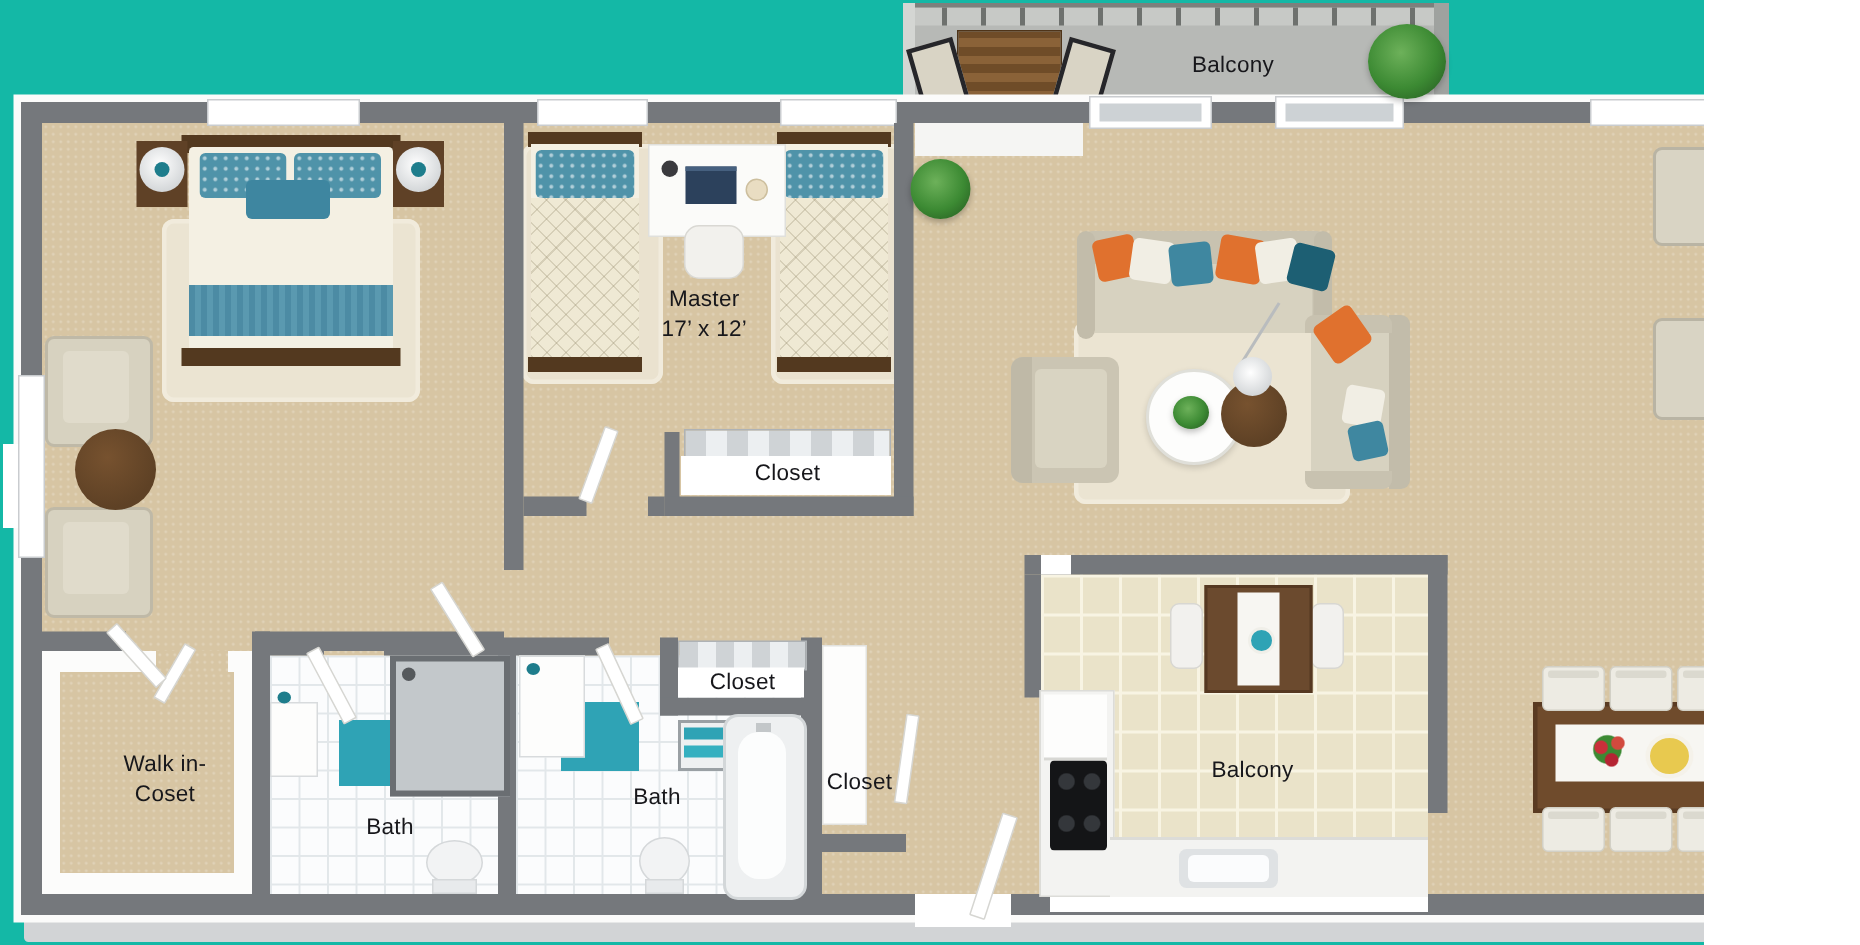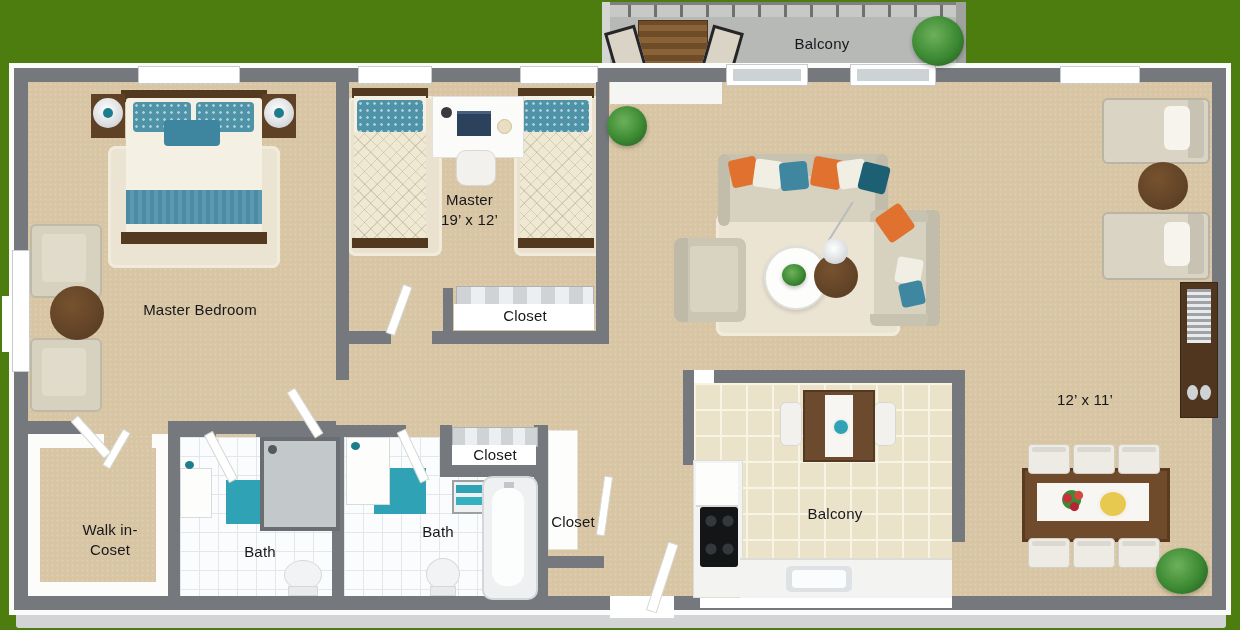--- a/index.html
+++ b/index.html
@@ -1,17 +1,17 @@
 <!DOCTYPE html>
 <html><head>
 <meta charset="utf-8">
 <style>
   html,body{margin:0;padding:0;background:#fff;}
-  .plan{position:relative;width:1240px;height:630px;overflow:hidden;
-        font-family:"Liberation Sans",sans-serif;background:#4d7c0f;}
+  .plan{position:relative;width:1136px;height:630px;overflow:hidden;
+        font-family:"Liberation Sans",sans-serif;background:#14b8a6;}
   .abs{position:absolute;}
   .wall{position:absolute;background:#75787c;}
   .white{background:#ffffff;}
   .label{position:absolute;color:#17171b;text-align:center;font-size:15px;line-height:20px;letter-spacing:.2px;z-index:40;}
   .carpet{background-color:#d7c5a3;background-image:radial-gradient(rgba(255,255,255,.22) .7px,transparent 1.2px);background-size:5px 5px;}
   .tileK{background-color:#eae3c9;background-image:linear-gradient(#f8f4e3 2px,transparent 2px),linear-gradient(90deg,#f8f4e3 2px,transparent 2px);background-size:26px 26px;}
   .tileB{background-color:#fbfcfd;background-image:linear-gradient(#e2e7ea 1px,transparent 1px),linear-gradient(90deg,#e2e7ea 1px,transparent 1px);background-size:19px 19px;}
   .rug{position:absolute;background:#ebe4d2;border-radius:8px;box-shadow:inset 0 0 0 3px #f1ebdc;}
   .wood{background:#6b4a2e;}
   .doorleaf{position:absolute;background:#fff;border:1px solid #d6d6d2;border-radius:1px;z-index:30;}
@@ -109,21 +109,20 @@
   <div class="lamp" style="left:264px;top:98px;width:30px;height:30px;"></div>
   <div class="abs circle" style="left:274px;top:108px;width:10px;height:10px;background:#1e7d8c;z-index:27;"></div>
   <div class="abs seatbeige" style="left:30px;top:224px;width:68px;height:70px;z-index:20;">
     <div class="abs" style="left:10px;top:8px;width:44px;height:48px;background:#e0dbcb;border-radius:4px;"></div>
   </div>
   <div class="abs seatbeige" style="left:30px;top:338px;width:68px;height:70px;z-index:20;">
     <div class="abs" style="left:10px;top:8px;width:44px;height:48px;background:#e0dbcb;border-radius:4px;"></div>
   </div>
   <div class="abs circle" style="left:50px;top:286px;width:54px;height:54px;background:radial-gradient(circle at 40% 35%,#77522f,#5e4125 70%);z-index:20;"></div>
   <div class="label" style="left:110px;top:300px;width:180px;">
-    <div>Master Bedroom</div>
   </div>
   <div class="doorleaf" style="left:300px;top:386px;width:8px;height:52px;transform:rotate(-32deg);"></div>
   <div class="doorleaf" style="left:86px;top:412px;width:8px;height:48px;transform:rotate(-42deg);"></div>
 
   <div class="rug" style="left:348px;top:96px;width:94px;height:160px;z-index:11;background:#eae2cf;"></div>
   <div class="rug" style="left:514px;top:96px;width:94px;height:160px;z-index:11;background:#eae2cf;"></div>
   <div class="abs" style="left:352px;top:88px;width:76px;height:160px;z-index:20;">
     <div class="abs" style="left:0;top:0;width:76px;height:10px;background:#53391f;"></div>
     <div class="abs" style="left:2px;top:8px;width:72px;height:144px;background:#f4f0e3;"></div>
     <div class="pillow tealpat" style="left:5px;top:12px;width:66px;height:32px;"></div>
@@ -138,21 +137,21 @@
     <div class="abs" style="left:0;top:150px;width:76px;height:10px;background:#53391f;"></div>
   </div>
   <div class="abs" style="left:432px;top:96px;width:90px;height:60px;background:#fbfbf9;border:1px solid #e0e0dc;z-index:20;">
     <div class="abs" style="left:24px;top:14px;width:34px;height:22px;background:#2c415c;border-top:3px solid #46607f;"></div>
     <div class="abs circle" style="left:8px;top:10px;width:11px;height:11px;background:#3a3a3e;"></div>
     <div class="abs circle" style="left:64px;top:22px;width:13px;height:13px;background:#e9ddc2;border:1px solid #cdbf9e;"></div>
   </div>
   <div class="abs" style="left:456px;top:150px;width:38px;height:34px;background:#f2f1ed;border:1px solid #d9d8d3;border-radius:10px;z-index:20;"></div>
   <div class="label" style="left:392px;top:190px;width:155px;">
     <div>Master</div>
-    <div>19’ x 12’</div>
+    <div>17’ x 12’</div>
   </div>
   <div class="doorleaf" style="left:394px;top:284px;width:8px;height:50px;transform:rotate(20deg);"></div>
 
   <div class="abs" style="left:456px;top:286px;width:136px;height:18px;background:repeating-linear-gradient(90deg,#cfd3d6 0 14px,#eceff1 14px 28px);border:1px solid #aeb2b5;z-index:19;"></div>
   <div class="abs white" style="left:454px;top:304px;width:140px;height:26px;z-index:19;"></div>
   <div class="label" style="left:470px;top:306px;width:110px;">
     <div>Closet</div>
   </div>
 
   <div class="plant" style="left:607px;top:106px;width:40px;height:40px;"></div>
@@ -208,21 +207,20 @@
   <div class="abs" style="left:1022px;top:468px;width:142px;height:68px;background:#6f4b2c;border:3px solid #5a3b22;z-index:21;">
     <div class="abs" style="left:12px;top:12px;width:112px;height:38px;background:#f7f6f2;"></div>
     <div class="abs" style="left:34px;top:16px;width:28px;height:28px;background:radial-gradient(circle at 30% 40%,#c9303a 4px,transparent 5px),radial-gradient(circle at 70% 30%,#d24a3e 4px,transparent 5px),radial-gradient(circle at 55% 70%,#b52433 4px,transparent 5px),radial-gradient(circle at 45% 45%,#3c8a33 9px,transparent 10px);"></div>
     <div class="abs circle" style="left:72px;top:18px;width:26px;height:24px;background:#e8c94f;border:3px solid #f5f2ea;"></div>
   </div>
   <div class="chairD" style="left:1028px;top:538px;width:40px;height:28px;"></div>
   <div class="chairD" style="left:1073px;top:538px;width:40px;height:28px;"></div>
   <div class="chairD" style="left:1118px;top:538px;width:40px;height:28px;"></div>
   <div class="plant" style="left:1156px;top:548px;width:52px;height:46px;"></div>
   <div class="label" style="left:1005px;top:390px;width:160px;">
-    <div>12’ x 11’</div>
   </div>
 
   <div class="abs" style="left:780px;top:402px;width:20px;height:42px;background:#f2f1ee;border:1px solid #d8d7d2;border-radius:6px;z-index:20;"></div>
   <div class="abs" style="left:874px;top:402px;width:20px;height:42px;background:#f2f1ee;border:1px solid #d8d7d2;border-radius:6px;z-index:20;"></div>
   <div class="abs" style="left:803px;top:390px;width:68px;height:68px;background:#6b4a2e;border:2px solid #553821;z-index:21;">
     <div class="abs" style="left:20px;top:3px;width:28px;height:62px;background:#f7f6f2;"></div>
     <div class="abs circle" style="left:27px;top:26px;width:14px;height:14px;background:#2fa3b5;border:2px solid #f0efe9;"></div>
   </div>
   <div class="abs" style="left:693px;top:460px;width:48px;height:136px;background:#f3f3f1;border:1px solid #dcdcd8;z-index:20;">
     <div class="abs" style="left:2px;top:2px;width:42px;height:42px;background:#fdfdfc;border-bottom:2px solid #d8d8d4;"></div>
@@ -231,21 +229,21 @@
   <div class="abs" style="left:740px;top:558px;width:212px;height:38px;background:#f3f3f1;border-top:2px solid #dcdcd8;z-index:20;">
     <div class="abs" style="left:46px;top:6px;width:66px;height:26px;background:#dfe2e4;border-radius:5px;">
       <div class="abs" style="left:6px;top:4px;width:54px;height:18px;background:#fbfcfd;border-radius:4px;"></div>
     </div>
   </div>
   <div class="abs white" style="left:700px;top:596px;width:252px;height:12px;z-index:19;"></div>
   <div class="label" style="left:775px;top:504px;width:120px;">
     <div>Balcony</div>
   </div>
 
-  <div class="label" style="left:50px;top:520px;width:120px;">
+  <div class="label" style="left:50px;top:500px;width:120px;">
     <div>Walk in-</div>
     <div>Coset</div>
   </div>
 
   <div class="doorleaf" style="left:216px;top:430px;width:8px;height:52px;transform:rotate(-28deg);"></div>
   <div class="abs" style="left:260px;top:437px;width:72px;height:86px;background:#c3c8cb;border:4px solid #6a6e72;z-index:20;">
     <div class="abs circle" style="left:4px;top:4px;width:9px;height:9px;background:#55595c;"></div>
   </div>
   <div class="abs" style="left:226px;top:480px;width:38px;height:44px;background:#2fa3b5;z-index:19;"></div>
   <div class="abs" style="left:180px;top:468px;width:30px;height:48px;background:#fdfdfc;border:1px solid #d8dbdd;z-index:20;">

